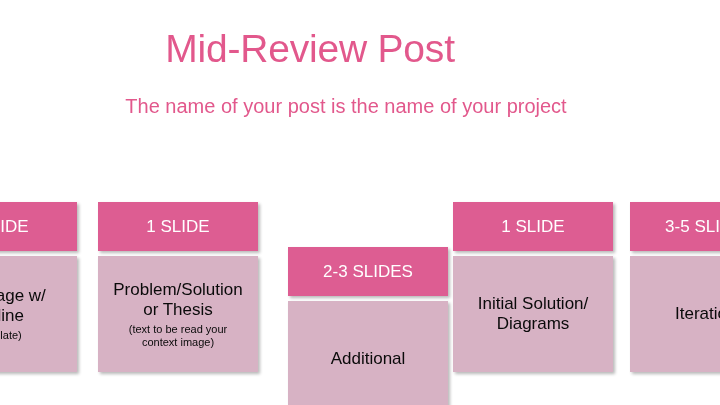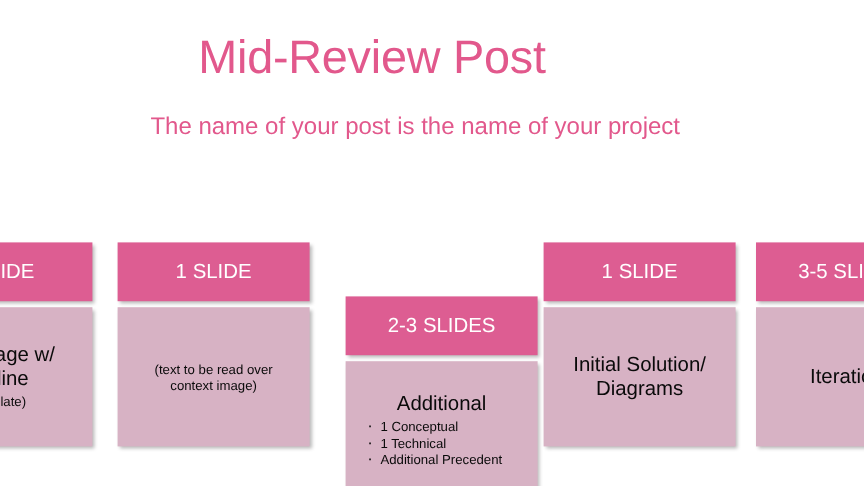--- a/index.html
+++ b/index.html
@@ -119,34 +119,31 @@
     <div class="card-body">
       <div class="body-title">Title Page w/
 Outline</div>
       <div class="body-sub">(template)</div>
     </div>
   </div>
 
   <div class="card card-2">
     <div class="card-head">1 SLIDE</div>
     <div class="card-body">
-      <div class="body-sub">(text to be read over
+      <div class="body-title">Problem/Solution
+or Thesis</div>
+      <div class="body-sub">(text to be read your
 context image)</div>
     </div>
   </div>
 
   <div class="card card-3">
     <div class="card-head">2-3 SLIDES</div>
     <div class="card-body">
       <div class="body-title">Additional</div>
-      <ul class="bullets">
-        <li>1 Conceptual</li>
-        <li>1 Technical</li>
-        <li>Additional Precedent</li>
-      </ul>
     </div>
   </div>
 
   <div class="card card-4">
     <div class="card-head">1 SLIDE</div>
     <div class="card-body">
       <div class="body-title">Initial Solution/
 Diagrams</div>
     </div>
   </div>

